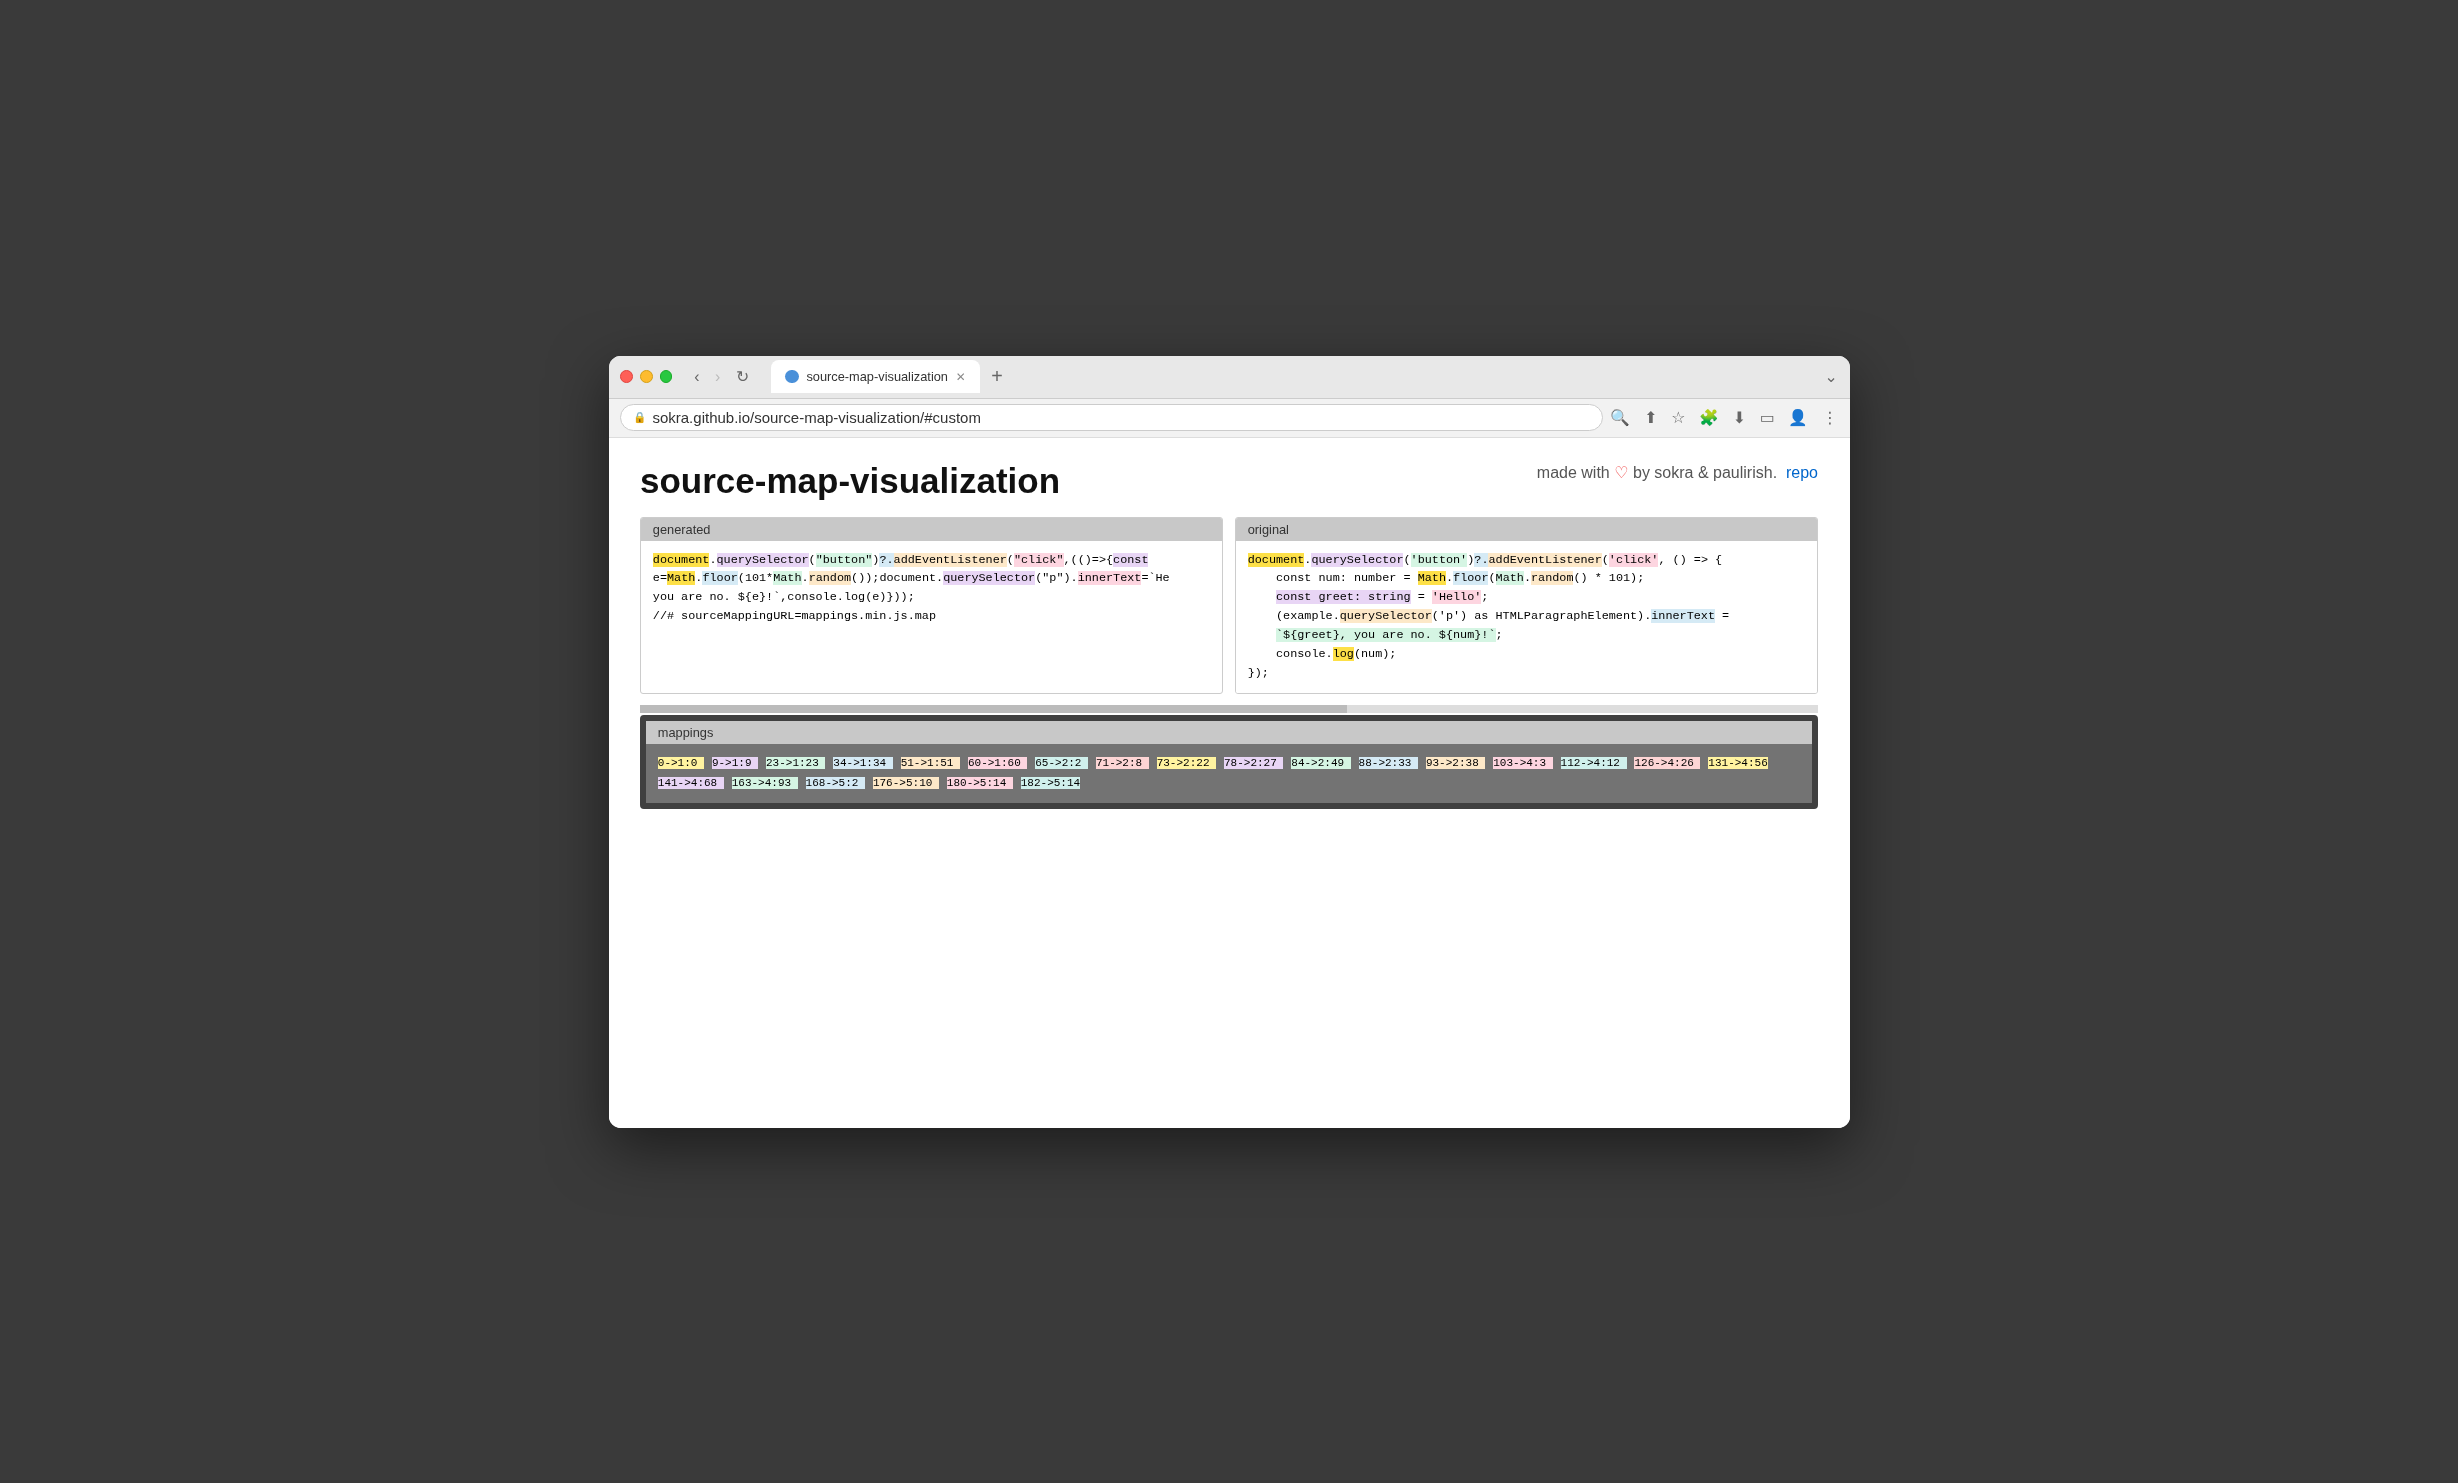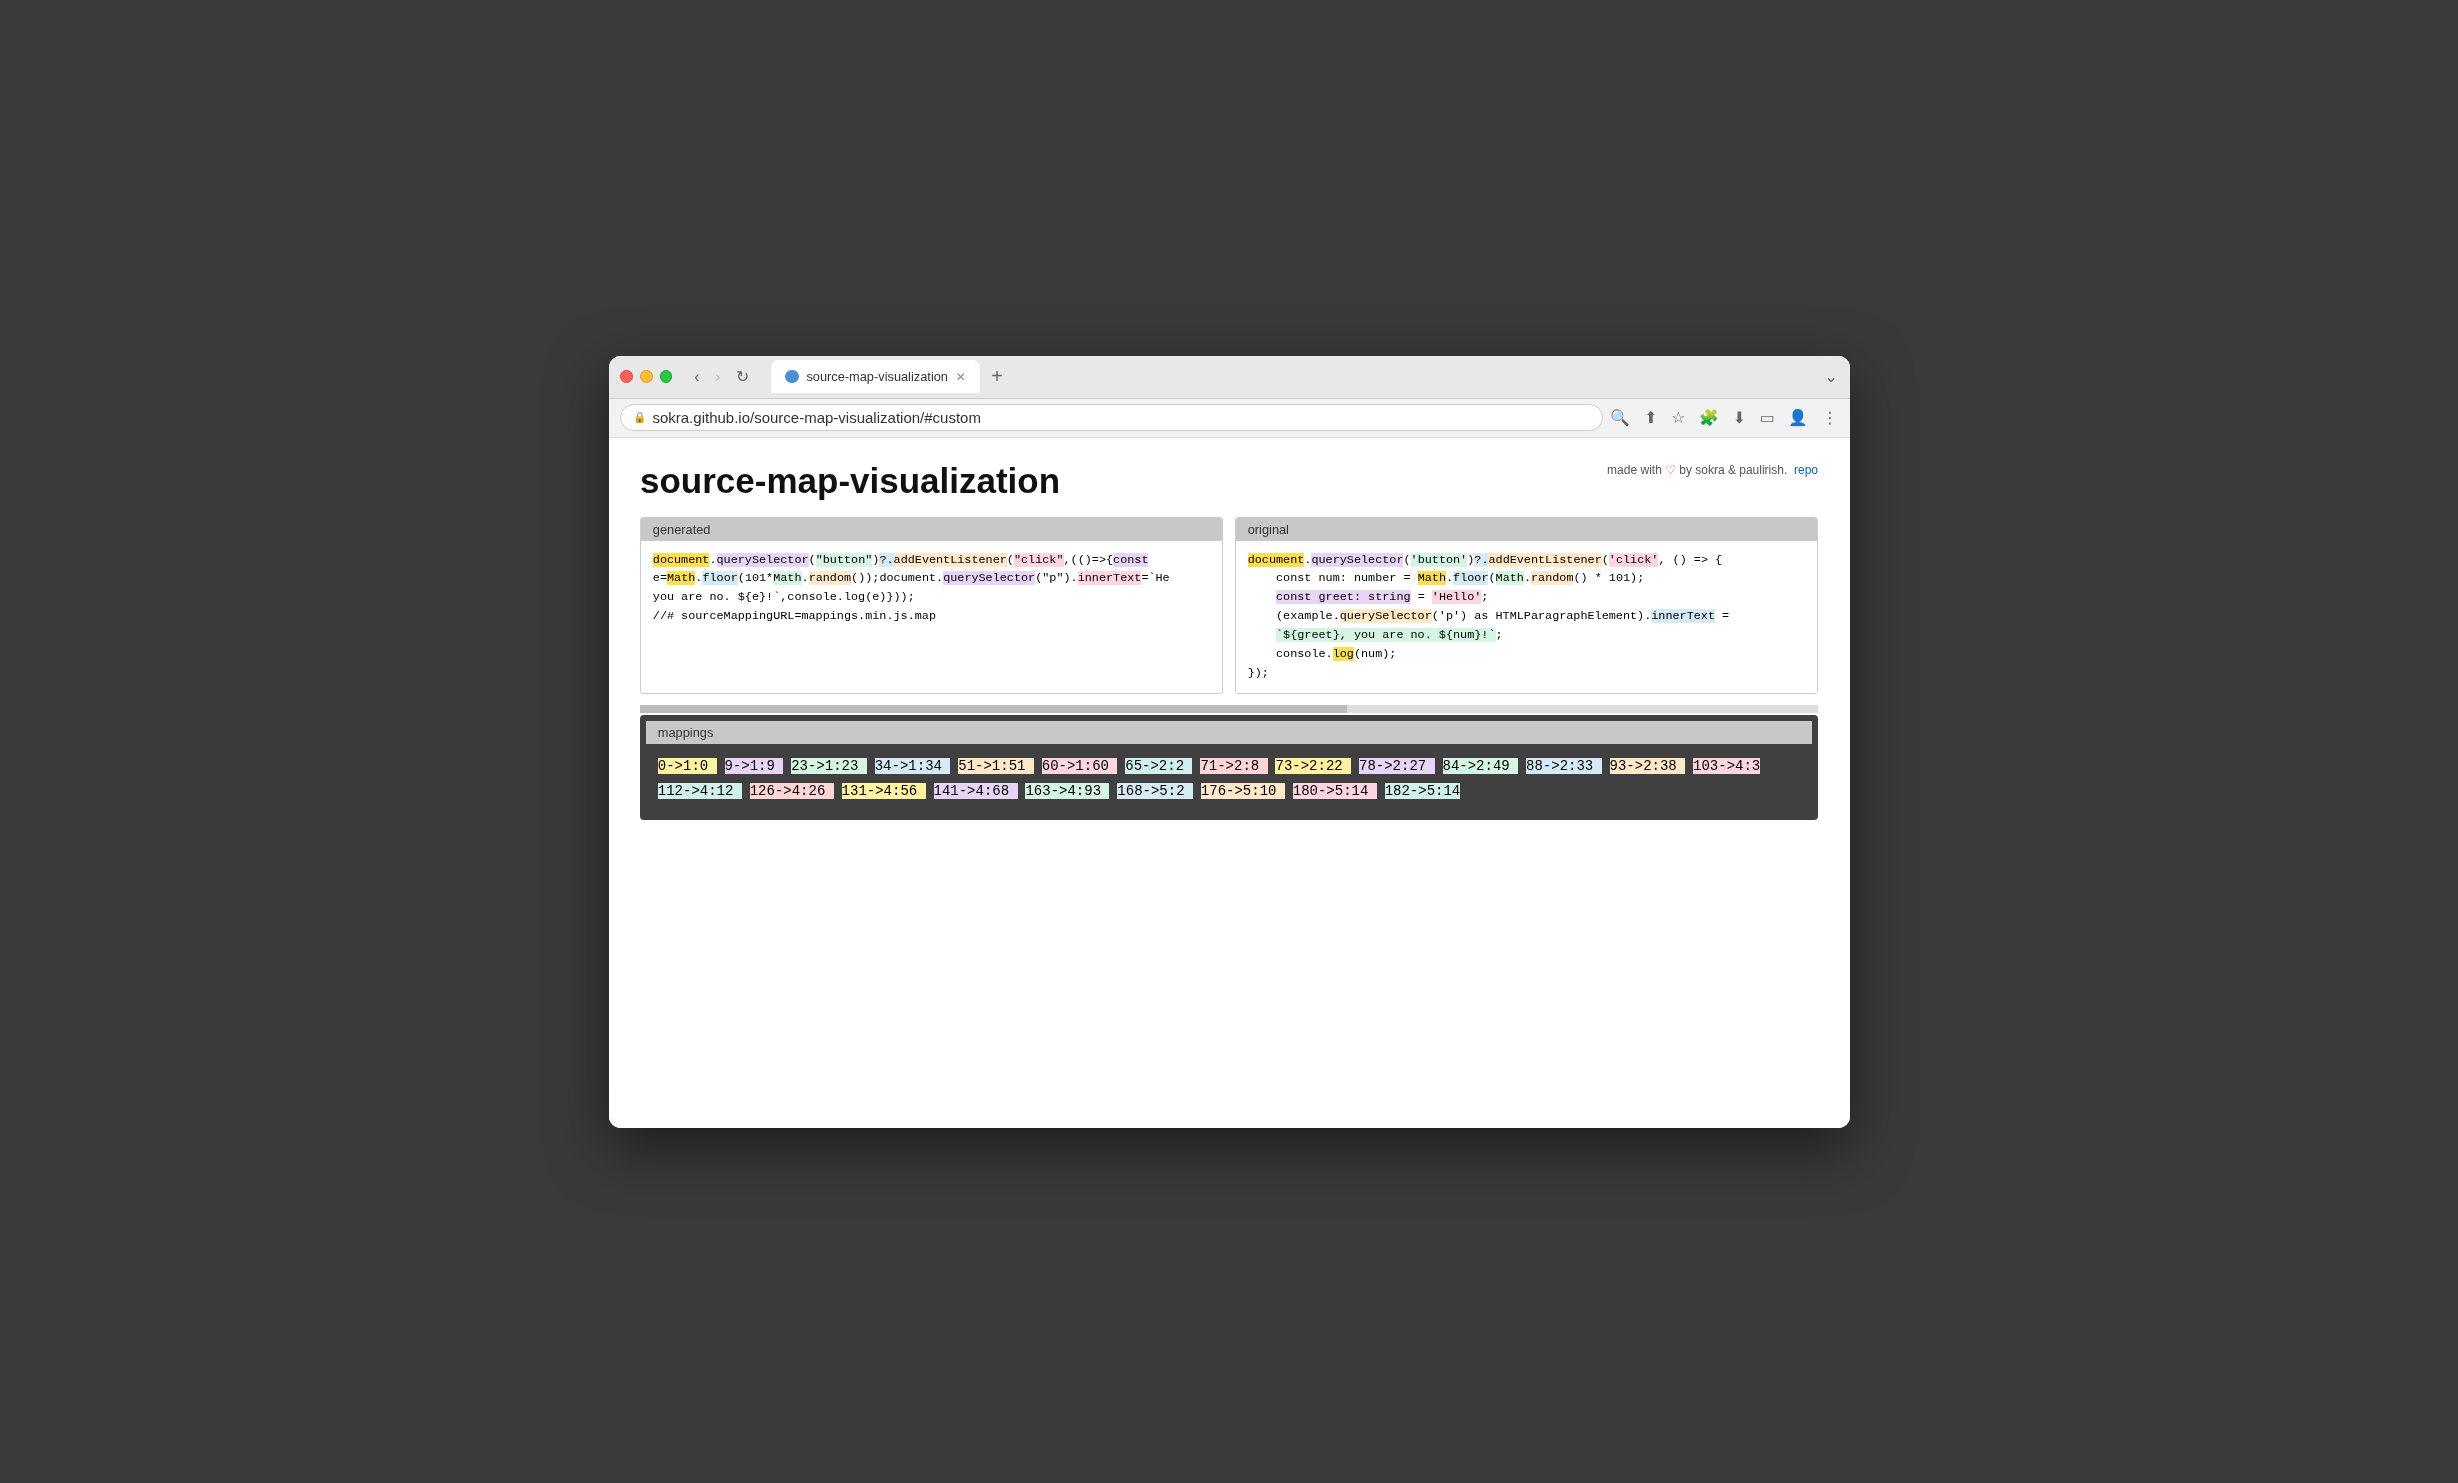--- a/index.html
+++ b/index.html
@@ -141,21 +141,21 @@
       justify-content: space-between;
       align-items: flex-start;
       margin-bottom: 15.8px;
     }
     .page-title {
       font-size: 35px;
       font-weight: 700;
       color: #111;
     }
     .made-with {
-      font-size: 12px;
+      font-size: 16px;
       color: #555;
       text-align: left;
       line-height: 1.5;
     }
     .made-with a {
       color: #0066cc;
       text-decoration: none;
     }
     .heart { color: #e44; }
     
@@ -239,24 +239,24 @@
       margin-bottom: 19.7px;
     }
     .mappings-header {
       background: #c8c8c8;
       padding: 3.9px 11.8px;
       font-size: 12.8px;
       color: #333;
       font-weight: 500;
     }
     .mappings-body {
-      background: #404040;
+      background: #737373;
       padding: 9.9px 11.8px;
       font-family: 'Courier New', Courier, monospace;
-      font-size: 14px;
+      font-size: 11px;
       line-height: 1.8;
     }
     .mapping-item {
       display: inline;
       margin-right: 7.9px;
     }
     .m-yellow { background: #fff3a0; }
     .m-purple { background: #e8d5f5; }
     .m-green { background: #d5f5e3; }
     .m-blue { background: #d5eaf5; }

